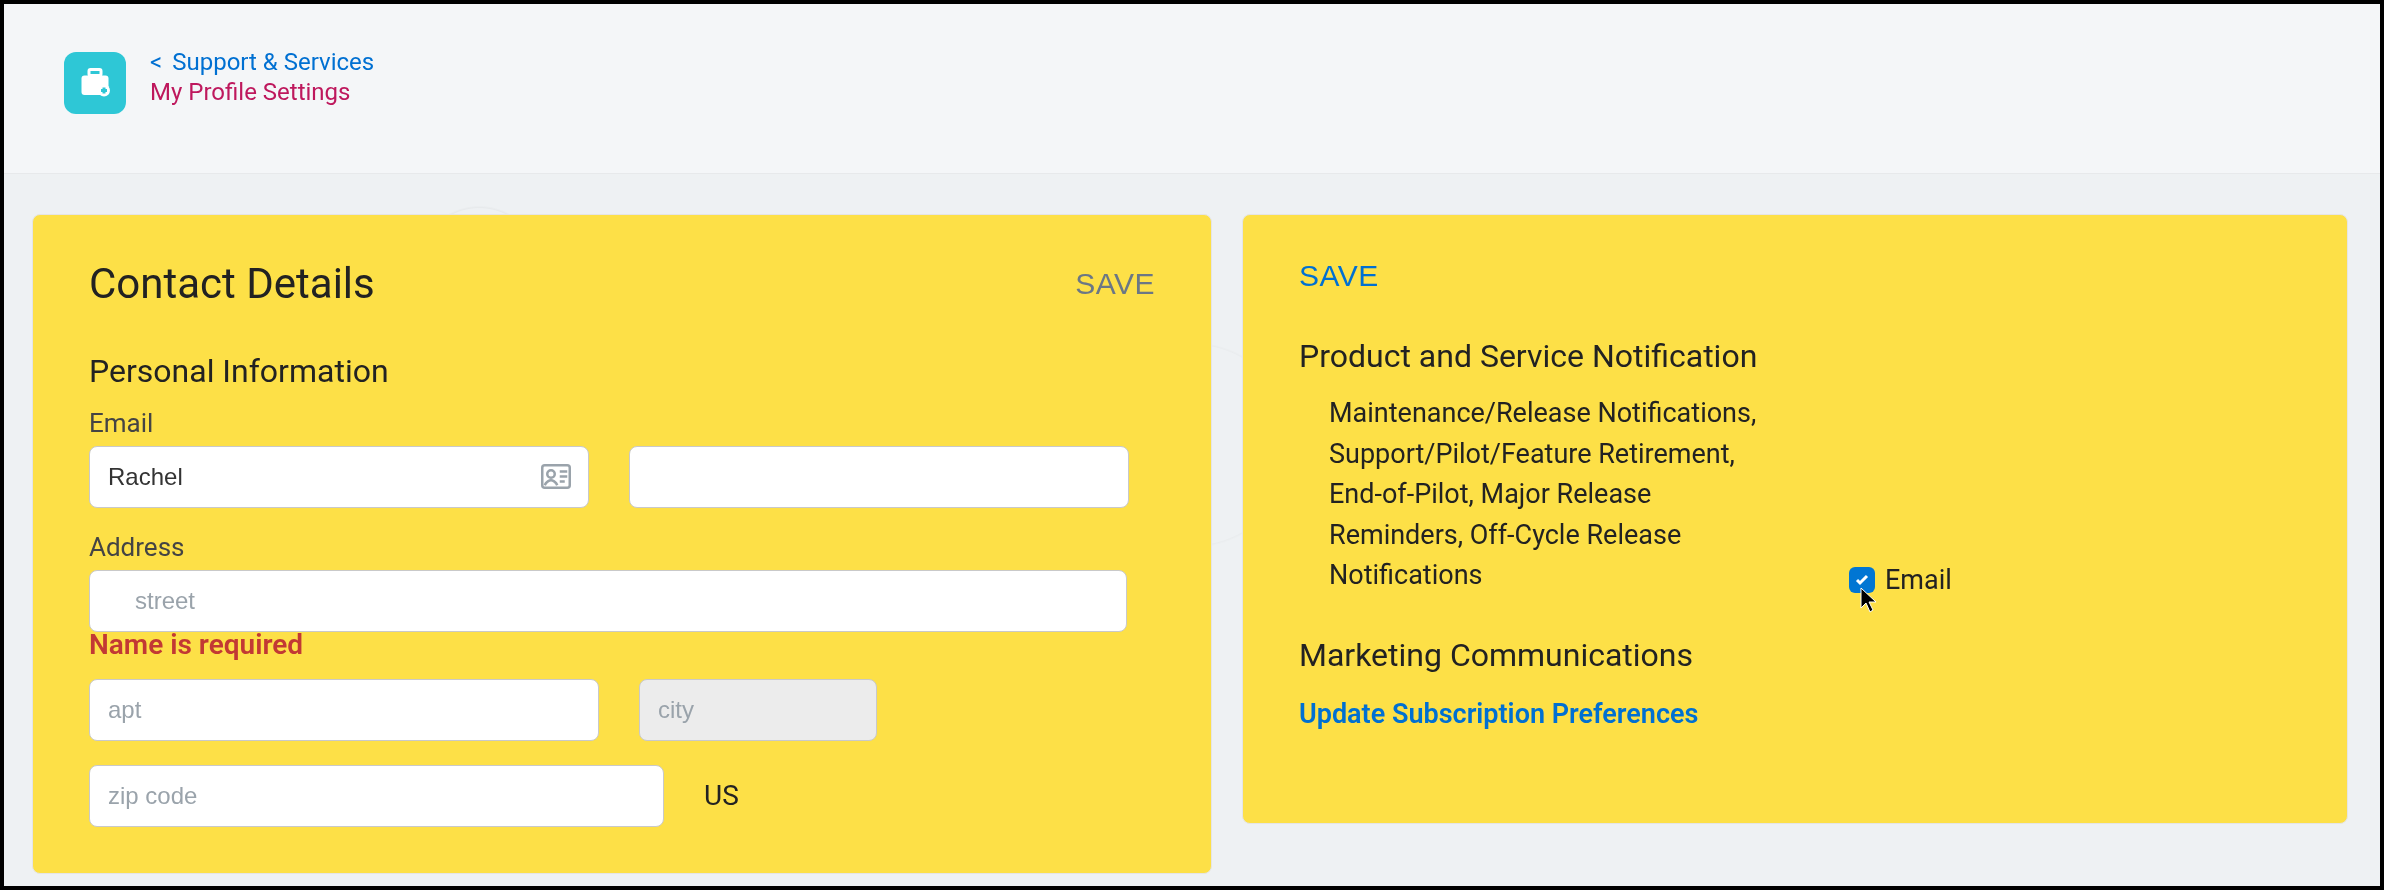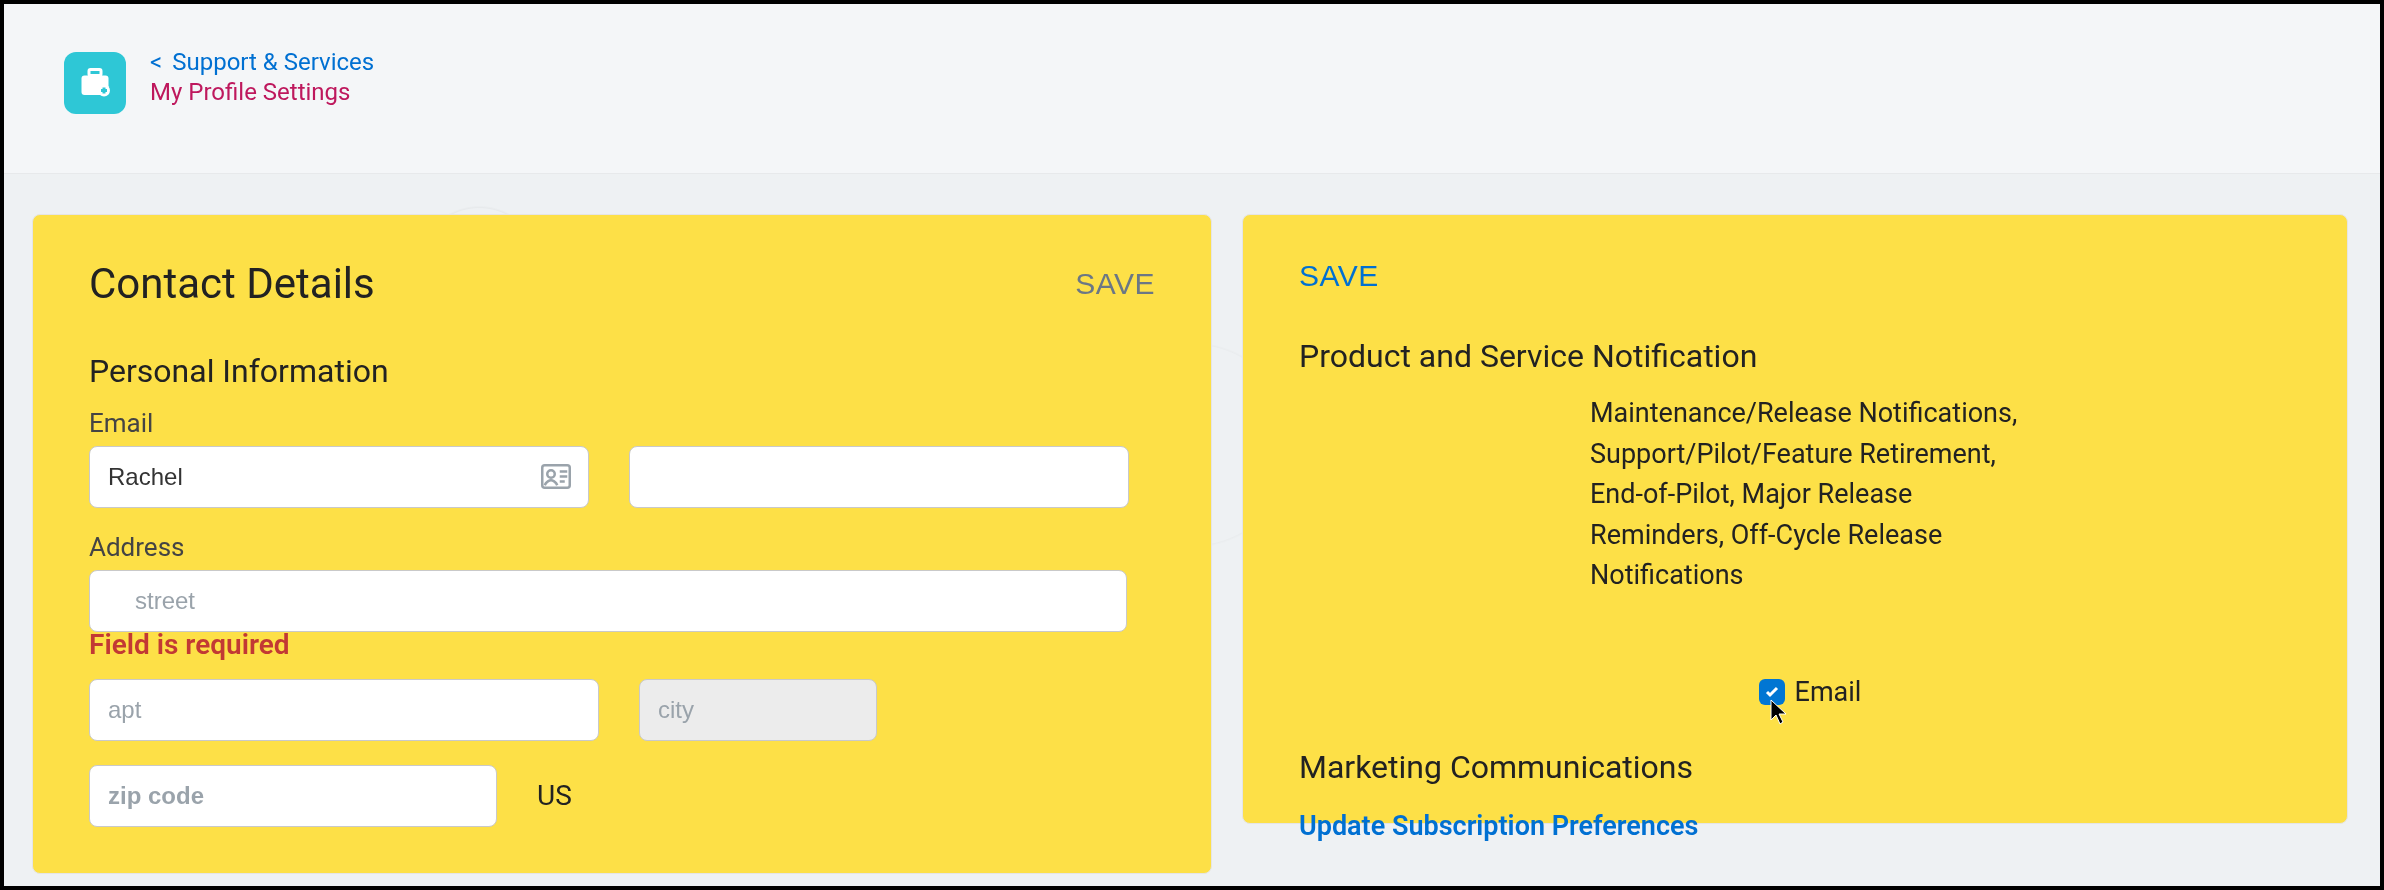--- a/index.html
+++ b/index.html
@@ -145,33 +145,32 @@
   .street { width: 1038px; padding-left: 45px; }
   .error-text {
     color: #c23934;
     font-size: 28px;
     font-weight: 600;
     margin-top: -14px;
     margin-bottom: 18px;
   }
   .apt { width: 510px; }
   .city-wrap { width: 238px; }
-  .zip { width: 408px; font-weight: bold; }
+  .zip { width: 575px; }
   .country-text {
     font-size: 28px;
     color: #222;
     padding-top: 14px;
   }
   .notif-desc-row {
     display: flex;
-    align-items: center;
+    align-items: flex-end;
     gap: 80px;
     margin-left: 30px;
     margin-bottom: 40px;
-    flex-direction: column;
   }
   .notif-desc {
     font-size: 27px;
     line-height: 1.5;
     color: #222;
     max-width: 440px;
   }
   .check-col {
     display: flex;
     align-items: center;
@@ -258,21 +257,21 @@
             <path d="M15 6h6M15 10h6M15 14h4"></path>
           </svg>
         </span>
       </div>
       <input class="input-box name-last" value="" style="">
     </div>
     <label class="field-label">Address</label>
     <div class="field-row" style="margin-bottom:10px;">
       <input class="input-box street" placeholder="street" style="">
     </div>
-    <div class="error-text">Field is required</div>
+    <div class="error-text">Name is required</div>
     <div class="field-row">
       <input class="input-box apt" placeholder="apt" style="">
       <input class="input-box city-wrap disabled" disabled="" placeholder="city" style="">
     </div>
     <div class="field-row">
       <input class="input-box zip" placeholder="zip code" style="">
       <div class="country-text">US</div>
     </div>
   </div>
 

